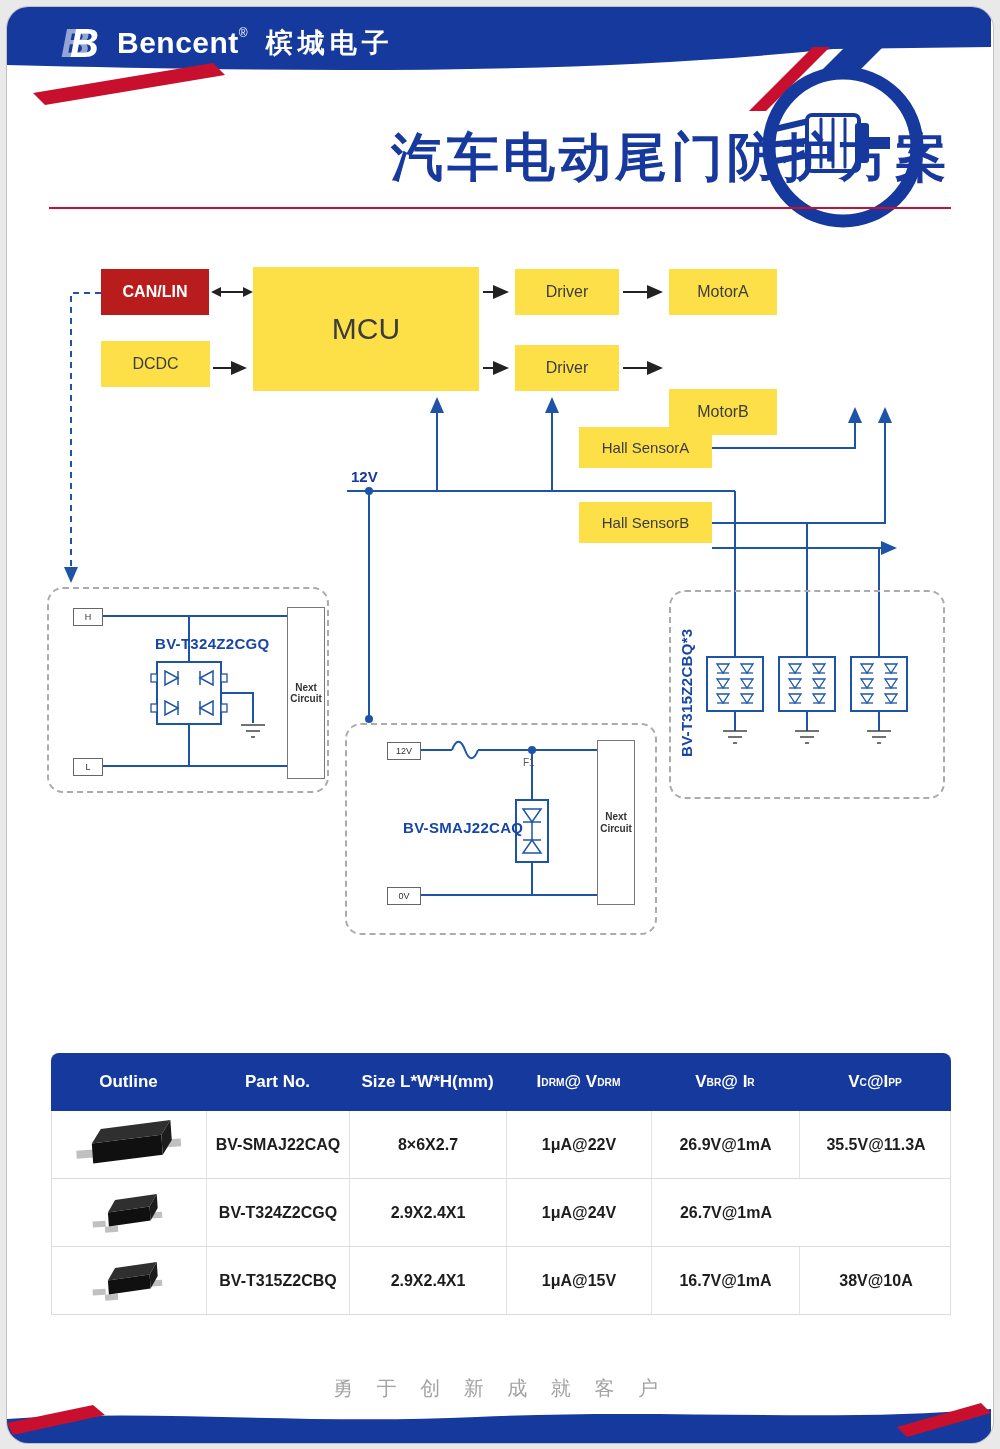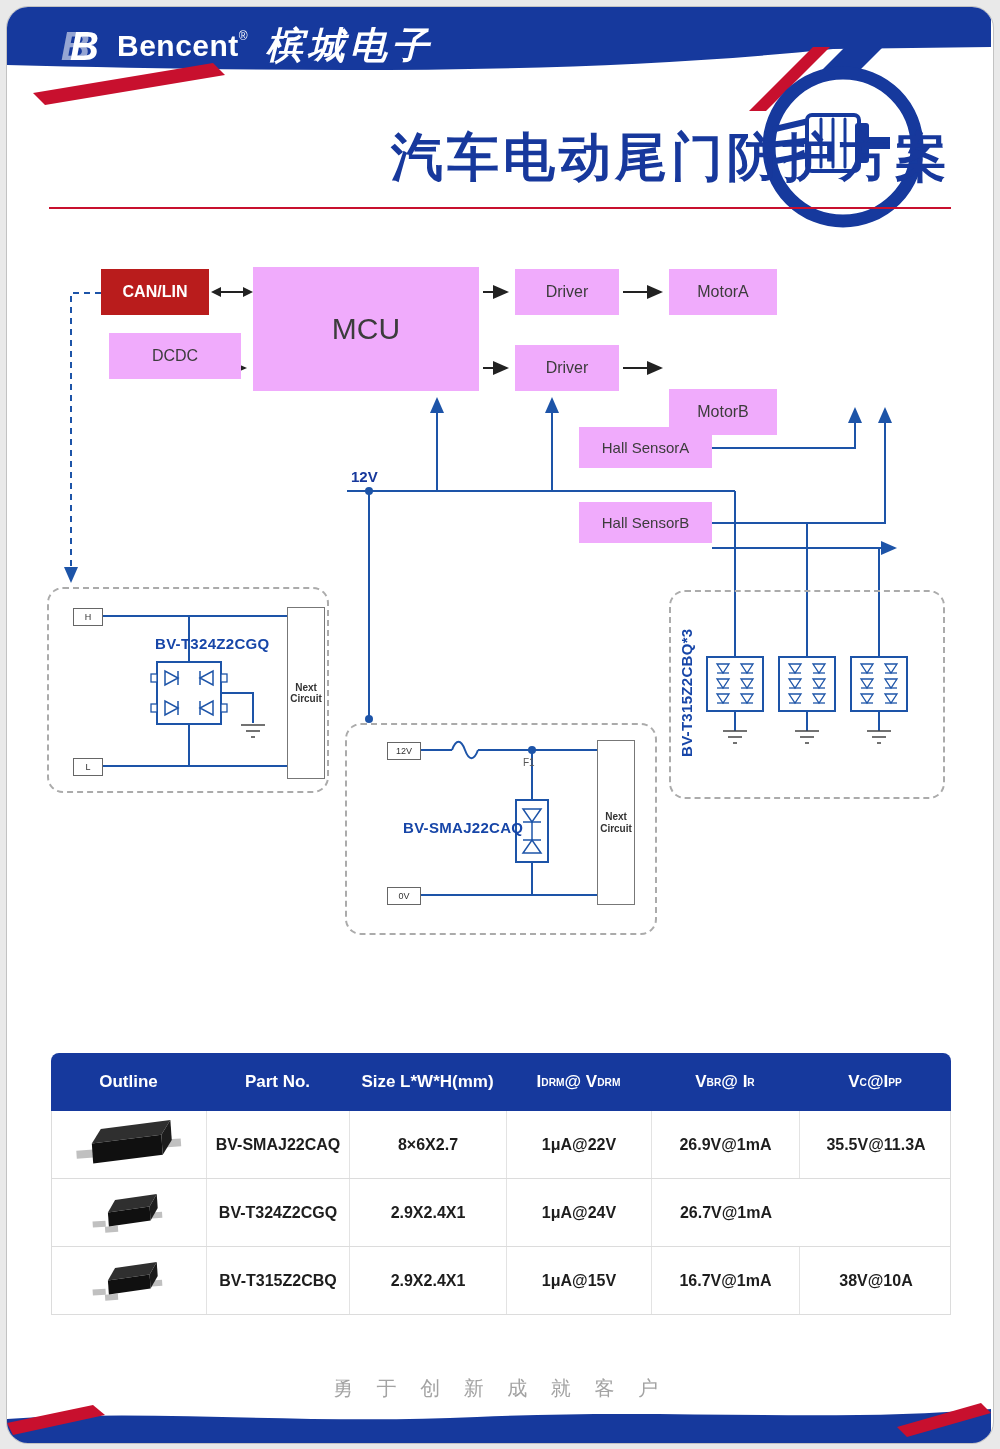--- a/index.html
+++ b/index.html
@@ -5,26 +5,26 @@
   html,body{margin:0;padding:0;background:#e9e9e9;font-family:"Liberation Sans","DejaVu Sans",sans-serif;}
   .page{position:relative;width:1000px;height:1449px;background:#e9e9e9;overflow:hidden;}
   .card{position:absolute;left:6px;top:6px;width:986px;height:1436px;background:#fff;border:1px solid #c2c2c2;border-radius:22px;overflow:hidden;}
   .abs{position:absolute;}
   svg{display:block;}
 
   
   .brandrow{position:absolute;left:54px;top:14px;display:flex;align-items:center;gap:10px;color:#fff;z-index:3;}
   .brand{font-size:30px;font-weight:bold;letter-spacing:.5px;}
   .reg{font-size:12px;vertical-align:super;position:relative;top:-10px;}
-  .brandcn{font-size:37px;font-weight:bold;letter-spacing:5px;margin-left:8px;font-style:italic;}
+  .brandcn{font-size:27px;font-weight:bold;letter-spacing:5px;margin-left:8px;}
   .title{position:absolute;left:0;top:116px;width:944px;text-align:right;font-size:52px;font-weight:bold;color:#17389c;letter-spacing:4px;z-index:2;}
   .underline{position:absolute;left:42px;top:200px;width:902px;height:2px;background:#c8102e;}
 
   
-  .blk{position:absolute;display:flex;align-items:center;justify-content:center;background:#f0abfc;color:#3c3c3c;font-size:16px;}
+  .blk{position:absolute;display:flex;align-items:center;justify-content:center;background:#fde047;color:#3c3c3c;font-size:16px;}
   .blk.blue{background:#b91c1c;color:#fff;font-weight:bold;}
   .mcu{font-size:30px;}
   .dash{position:absolute;border:2px dashed #ababab;border-radius:16px;}
   .partlabel{position:absolute;color:#1746a8;font-weight:bold;font-size:15px;letter-spacing:.3px;}
   .vlabel{writing-mode:vertical-rl;transform:rotate(180deg);display:flex;align-items:center;justify-content:center;}
   .term{position:absolute;border:1px solid #666;background:#fff;color:#333;font-size:9px;display:flex;align-items:center;justify-content:center;}
   .nextbox{position:absolute;border:1px solid #777;background:#fff;color:#333;font-size:10px;font-weight:bold;display:flex;align-items:center;justify-content:center;text-align:center;line-height:1.15;}
   .f1{position:absolute;font-size:10px;color:#555;}
   .v12label{position:absolute;color:#17389c;font-weight:bold;font-size:15px;}
 
@@ -199,21 +199,21 @@
       <polygon points="878,687 890,687 884,696"></polygon>
           <path d="M878,696 H890"></path>
     </g>
     <path d="M716,724 H740 M721,730 H735 M726,736 H730" stroke="#444" stroke-width="1.6"></path>
     <path d="M788,724 H812 M793,730 H807 M798,736 H802" stroke="#444" stroke-width="1.6"></path>
     <path d="M860,724 H884 M865,730 H879 M870,736 H874" stroke="#444" stroke-width="1.6"></path>
   </svg>
 
   <div class="blk blue" style="left:94px;top:262px;width:108px;height:46px;">CAN/LIN</div>
   <div class="blk mcu" style="left:246px;top:260px;width:226px;height:124px;">MCU</div>
-  <div class="blk" style="left:94px;top:326px;width:132px;height:46px;margin-left:8px;">DCDC</div>
+  <div class="blk" style="left:94px;top:334px;width:109px;height:46px;">DCDC</div>
   <div class="blk" style="left:508px;top:262px;width:104px;height:46px;">Driver</div>
   <div class="blk" style="left:662px;top:262px;width:108px;height:46px;">MotorA</div>
   <div class="blk" style="left:508px;top:338px;width:104px;height:46px;">Driver</div>
   <div class="blk" style="left:662px;top:338px;width:108px;height:46px;margin-top:44px;">MotorB</div>
   <div class="blk" style="left:572px;top:420px;width:133px;height:41px;font-size:15px;">Hall SensorA</div>
   <div class="blk" style="left:572px;top:495px;width:133px;height:41px;font-size:15px;">Hall SensorB</div>
   <div class="v12label" style="left:344px;top:461px;">12V</div>
 
   <div class="dash" style="left:40px;top:580px;width:278px;height:202px;"></div>
   <div class="dash" style="left:338px;top:716px;width:308px;height:208px;"></div>

